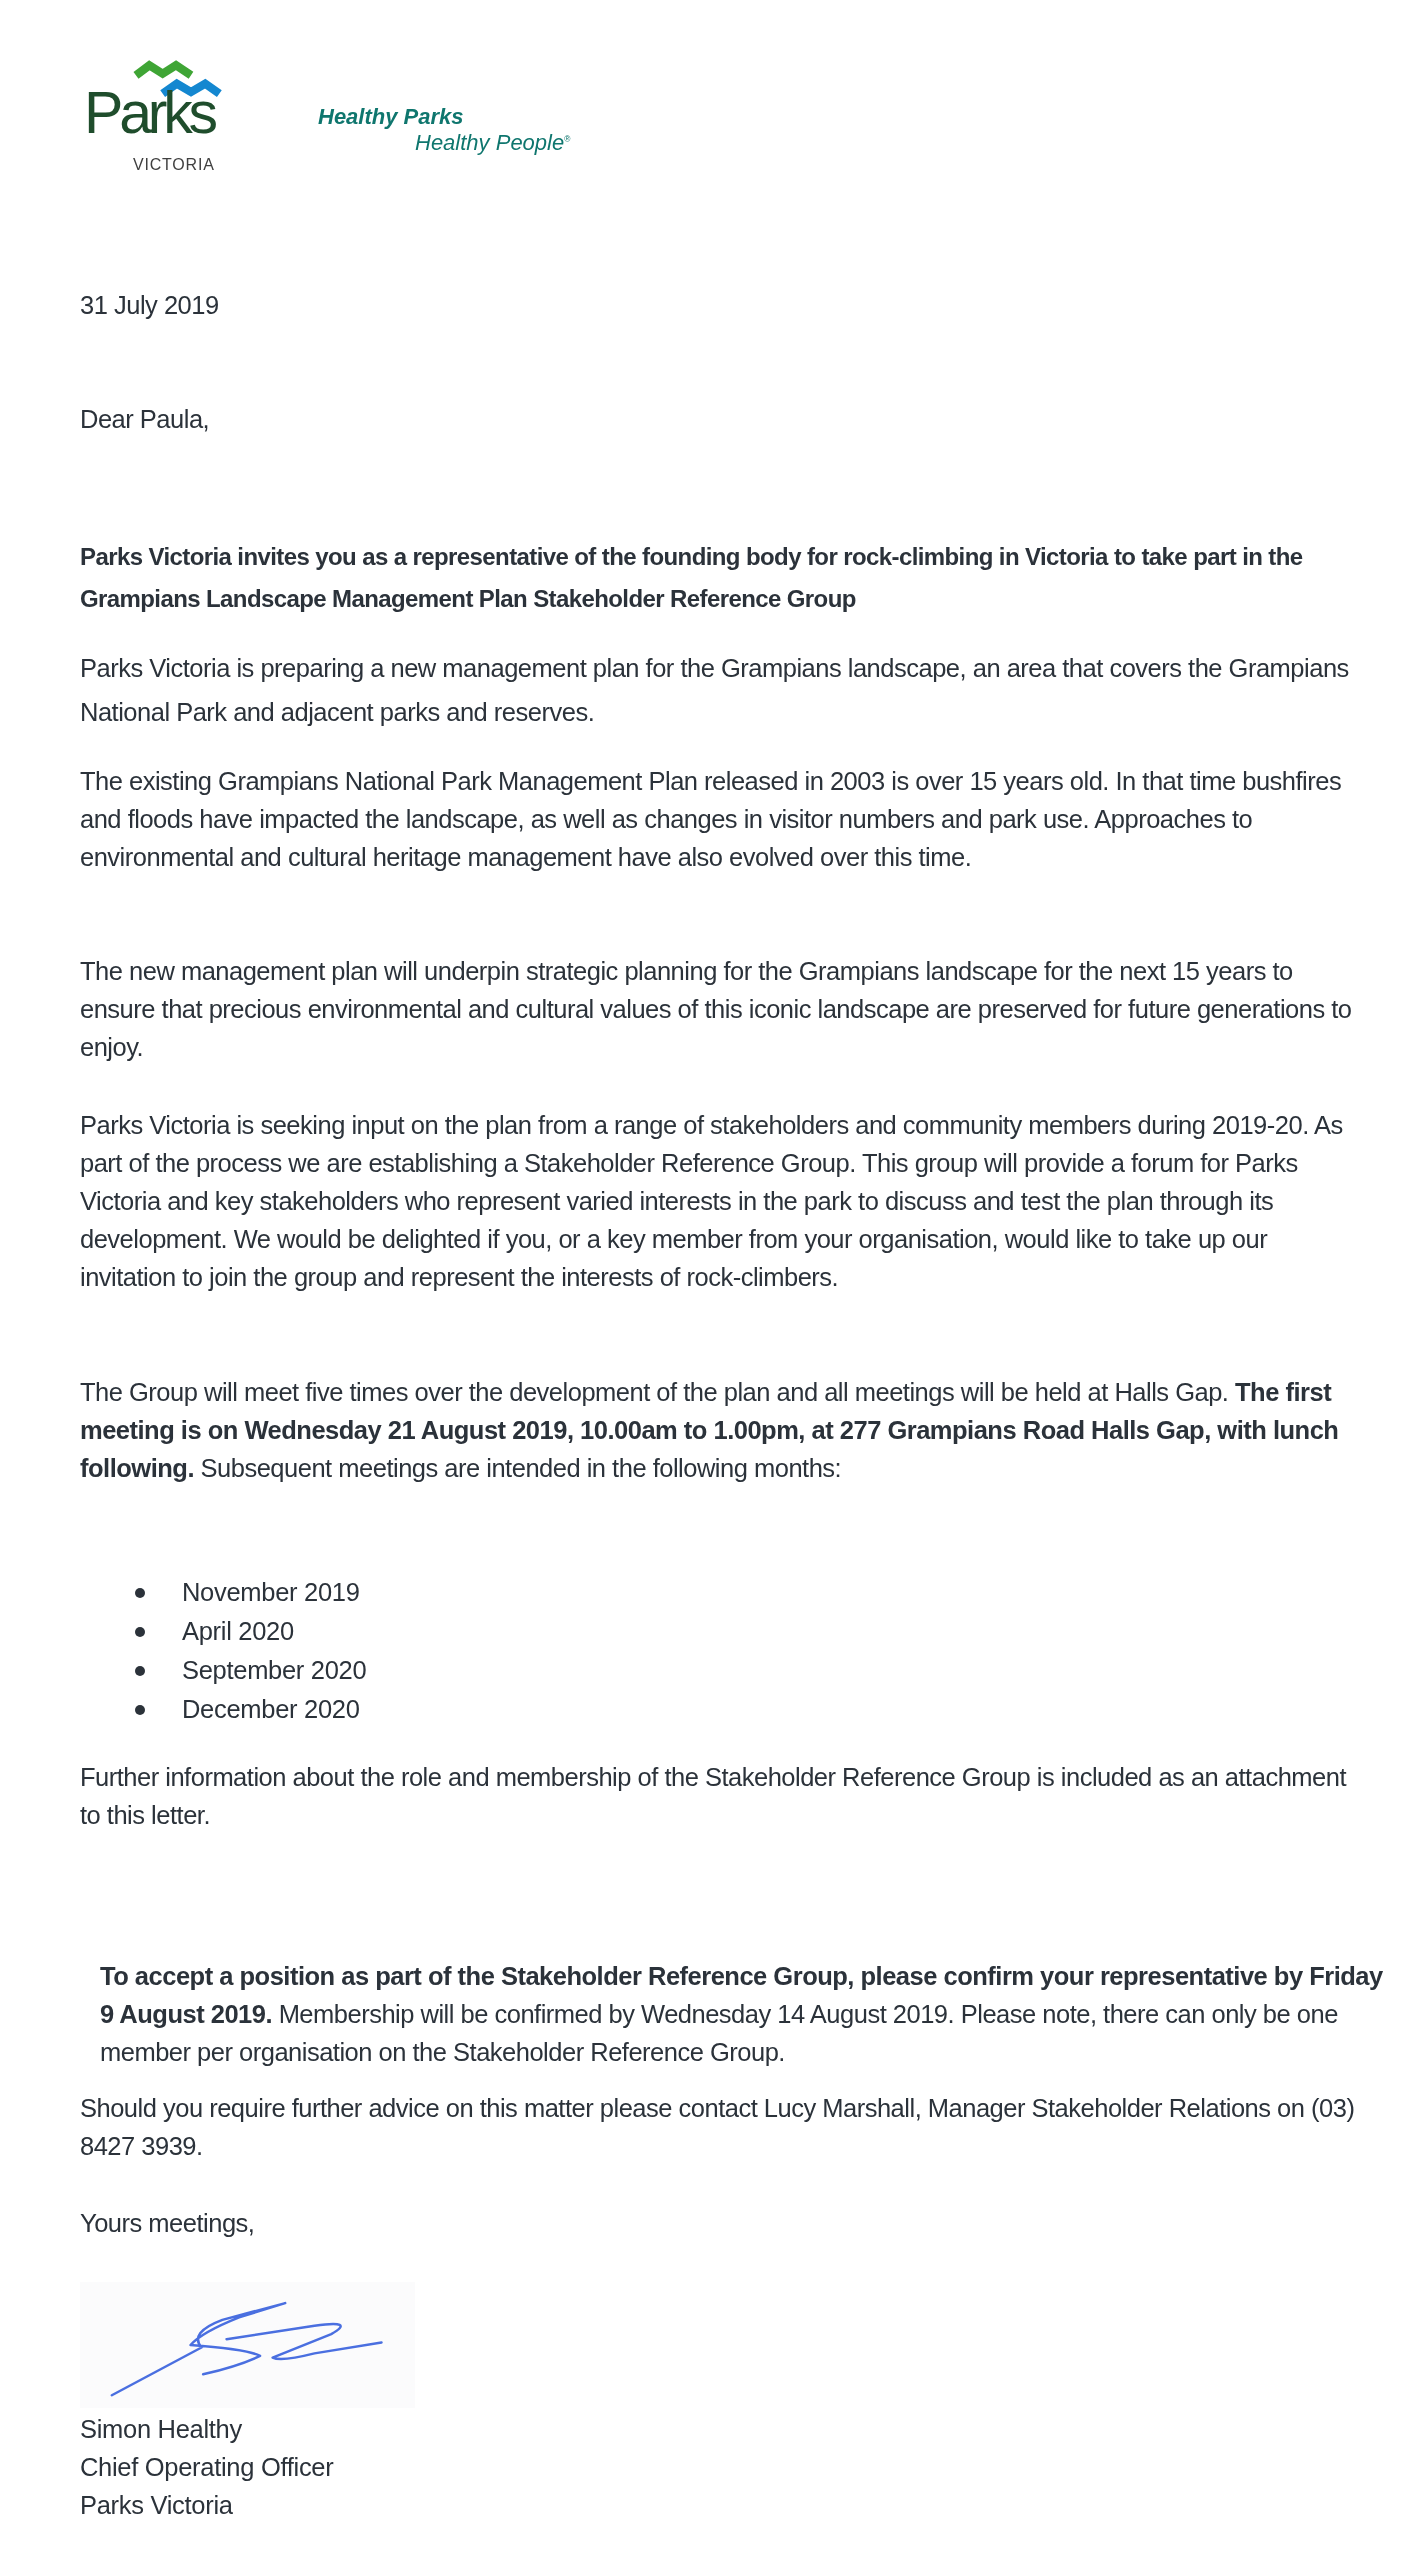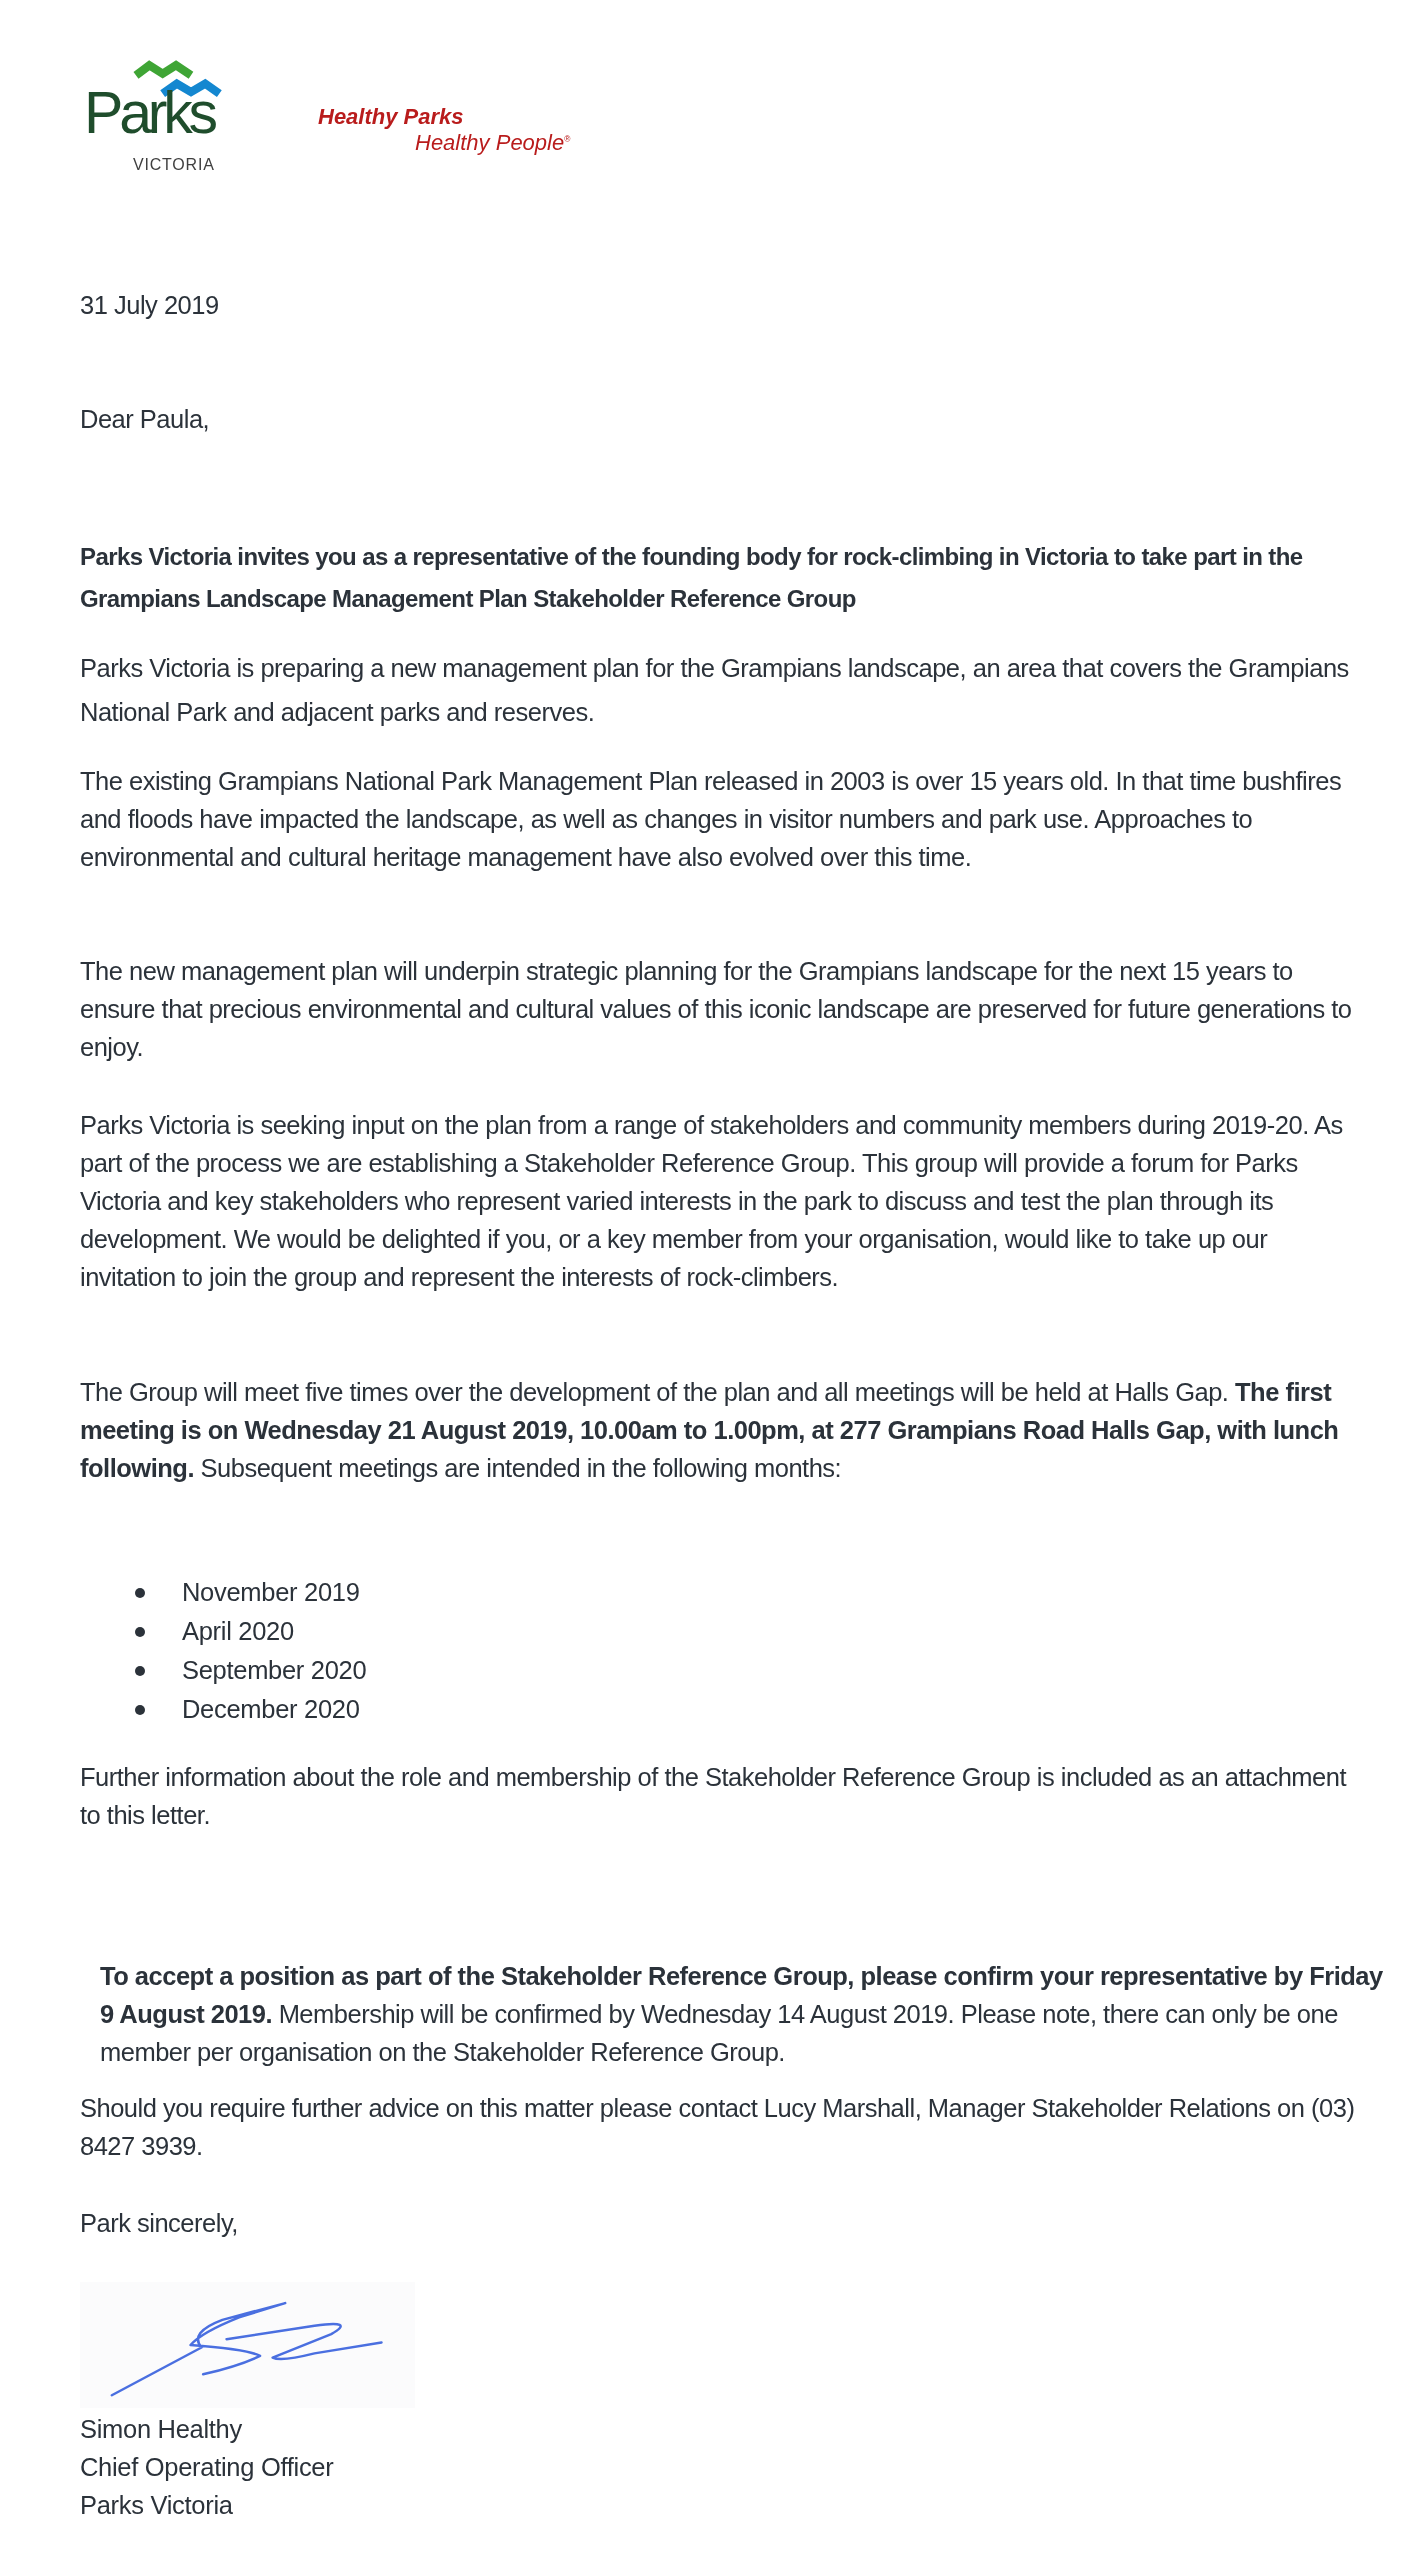--- a/index.html
+++ b/index.html
@@ -11,21 +11,21 @@
       color: #2b323a;
       overflow: hidden;
     }
     .page { position: absolute; left: 0; top: 0; width: 1412px; height: 2576px; }
 
     
     .logo { position: absolute; left: 84px; top: 57px; width: 209px; height: 126px; }
     .logo svg { display: block; }
     .logo-word { position: absolute; left: 0; top: 27px; font-size: 59px; line-height: 1; color: #1f4d2c; font-family: "Liberation Sans", sans-serif; letter-spacing: -4.2px; }
     .logo-sub { position: absolute; left: 49px; top: 99px; font-size: 16px; color: #404040; letter-spacing: 0.8px; }
-    .tagline { position: absolute; left: 318px; top: 105px; font-style: italic; font-weight: bold; color: #b91c1c; font-size: 22px; line-height: 23.4px; }
+    .tagline { position: absolute; left: 318px; top: 105px; font-style: italic; font-weight: bold; color: #0f766e; font-size: 22px; line-height: 23.4px; }
     .tagline .l2 { display: block; margin-left: 97px; font-weight: normal; font-style: italic; }
     .tagline .reg { font-size: 8.4px; vertical-align: super; font-style: normal; }
 
     
     .text { position: absolute; left: 80px; width: 1289px; font-size: 25.5px; line-height: 38px; letter-spacing: -0.5px; }
     .date { top: 286px; }
     .salutation { top: 400px; }
     .heading { top: 536px; font-weight: bold; font-size: 24px; line-height: 42px; letter-spacing: -0.6px; }
     .p1 { top: 646px; line-height: 44px; }
     .p2 { top: 762px; }
@@ -84,21 +84,21 @@
   </ul>
 
   <div class="text p6">Further information about the role and membership of the Stakeholder Reference Group is included as an attachment to this letter.</div>
 
   <div class="text p7">
     <b>To accept a position as part of the Stakeholder Reference Group, please confirm your representative by Friday 9 August 2019.</b><span> Membership will be confirmed by Wednesday 14 August 2019. Please note, there can only be one member per organisation on the Stakeholder Reference Group.</span>
   </div>
 
   <div class="text p8">Should you require further advice on this matter please contact Lucy Marshall, Manager Stakeholder Relations on (03) 8427 3939.</div>
 
-  <div class="text closing">Park sincerely,</div>
+  <div class="text closing">Yours meetings,</div>
 
   <div class="signature">
     <svg width="335" height="126" viewBox="0 0 400 150">
       <path d="M38,135 L145,78 Q130,60 170,45 L245,25 L190,42 Q145,60 132,75 Q200,80 215,88 Q190,100 147,110 M175,68 L280,52 Q330,45 300,62 L230,90 Q240,95 280,85 L360,72" fill="none" stroke="#4a6fe0" stroke-width="3" stroke-linecap="round" stroke-linejoin="round"></path>
     </svg>
   </div>
 
   <div class="sig-block">
     <div>Simon Healthy</div>
     <div>Chief Operating Officer</div>

